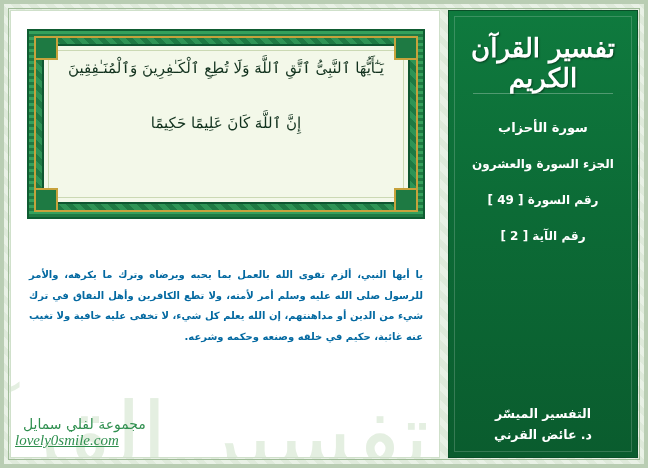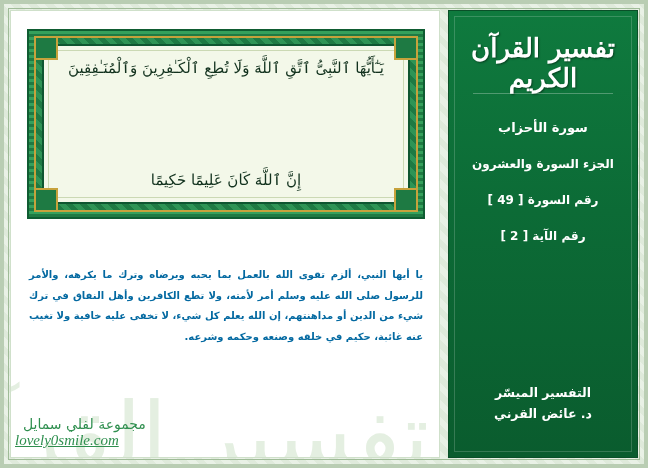--- a/index.html
+++ b/index.html
@@ -97,22 +97,22 @@
     pointer-events: none;
   }
   .ayah-text {
     position: relative;
     z-index: 2;
     width: 100%;
     height: 100%;
     display: flex;
     flex-direction: column;
     align-items: center;
-    justify-content: space-between;
-    gap: 10px;
+    justify-content: flex-start;
+    gap: 26px;
     color: #12321e;
     font-family: "DejaVu Serif", serif;
     font-size: 15px;
     line-height: 1.9;
     text-align: center;
     direction: rtl;
     padding: 0 6px;
     box-sizing: border-box;
   }
   .ayah-line { white-space: normal; }
@@ -227,21 +227,21 @@
     font-size: 13px;
     font-weight: bold;
     color: #ffffff;
     padding: 11px 6px;
     letter-spacing: 0.2px;
   }
   .meta-item.small { font-size: 12px; }
 
   .sidebar-footer {
     position: absolute;
-    bottom: 33px;
+    bottom: 12px;
     right: 0;
     left: 0;
     text-align: center;
   }
   .footer-line {
     font-family: "DejaVu Sans", sans-serif;
     font-size: 12.5px;
     font-weight: bold;
     color: #ffffff;
     padding: 3px 0;

